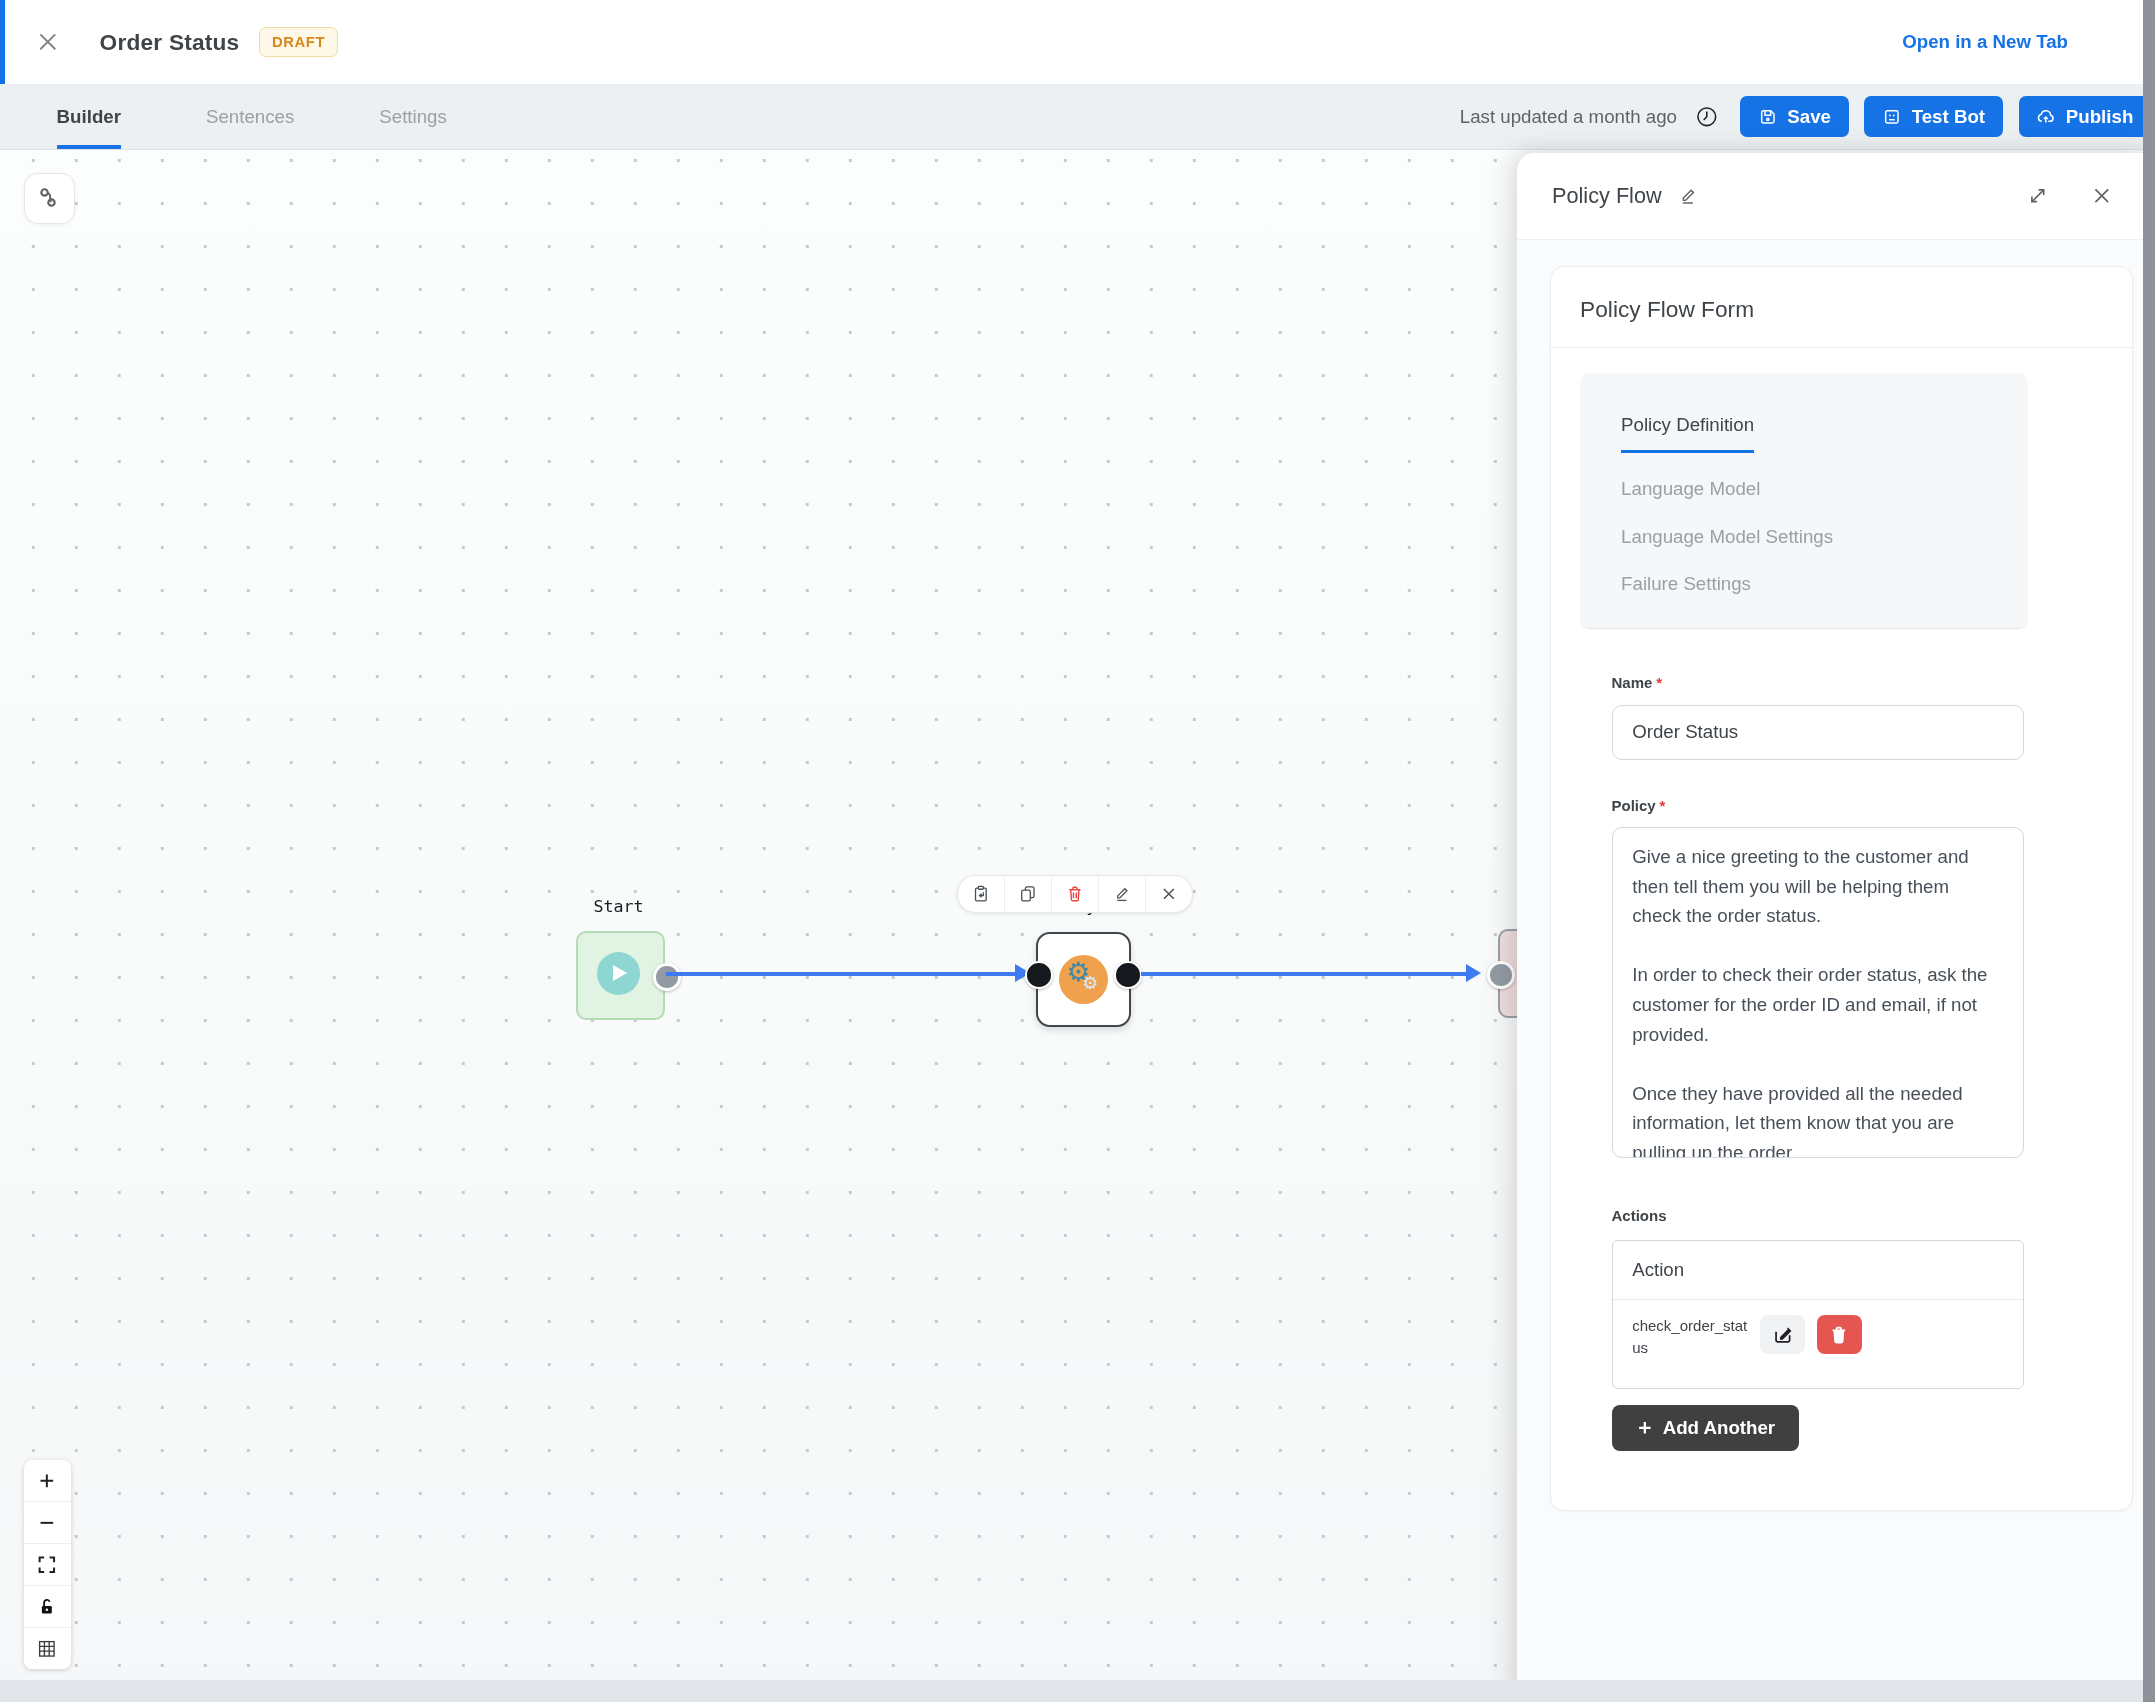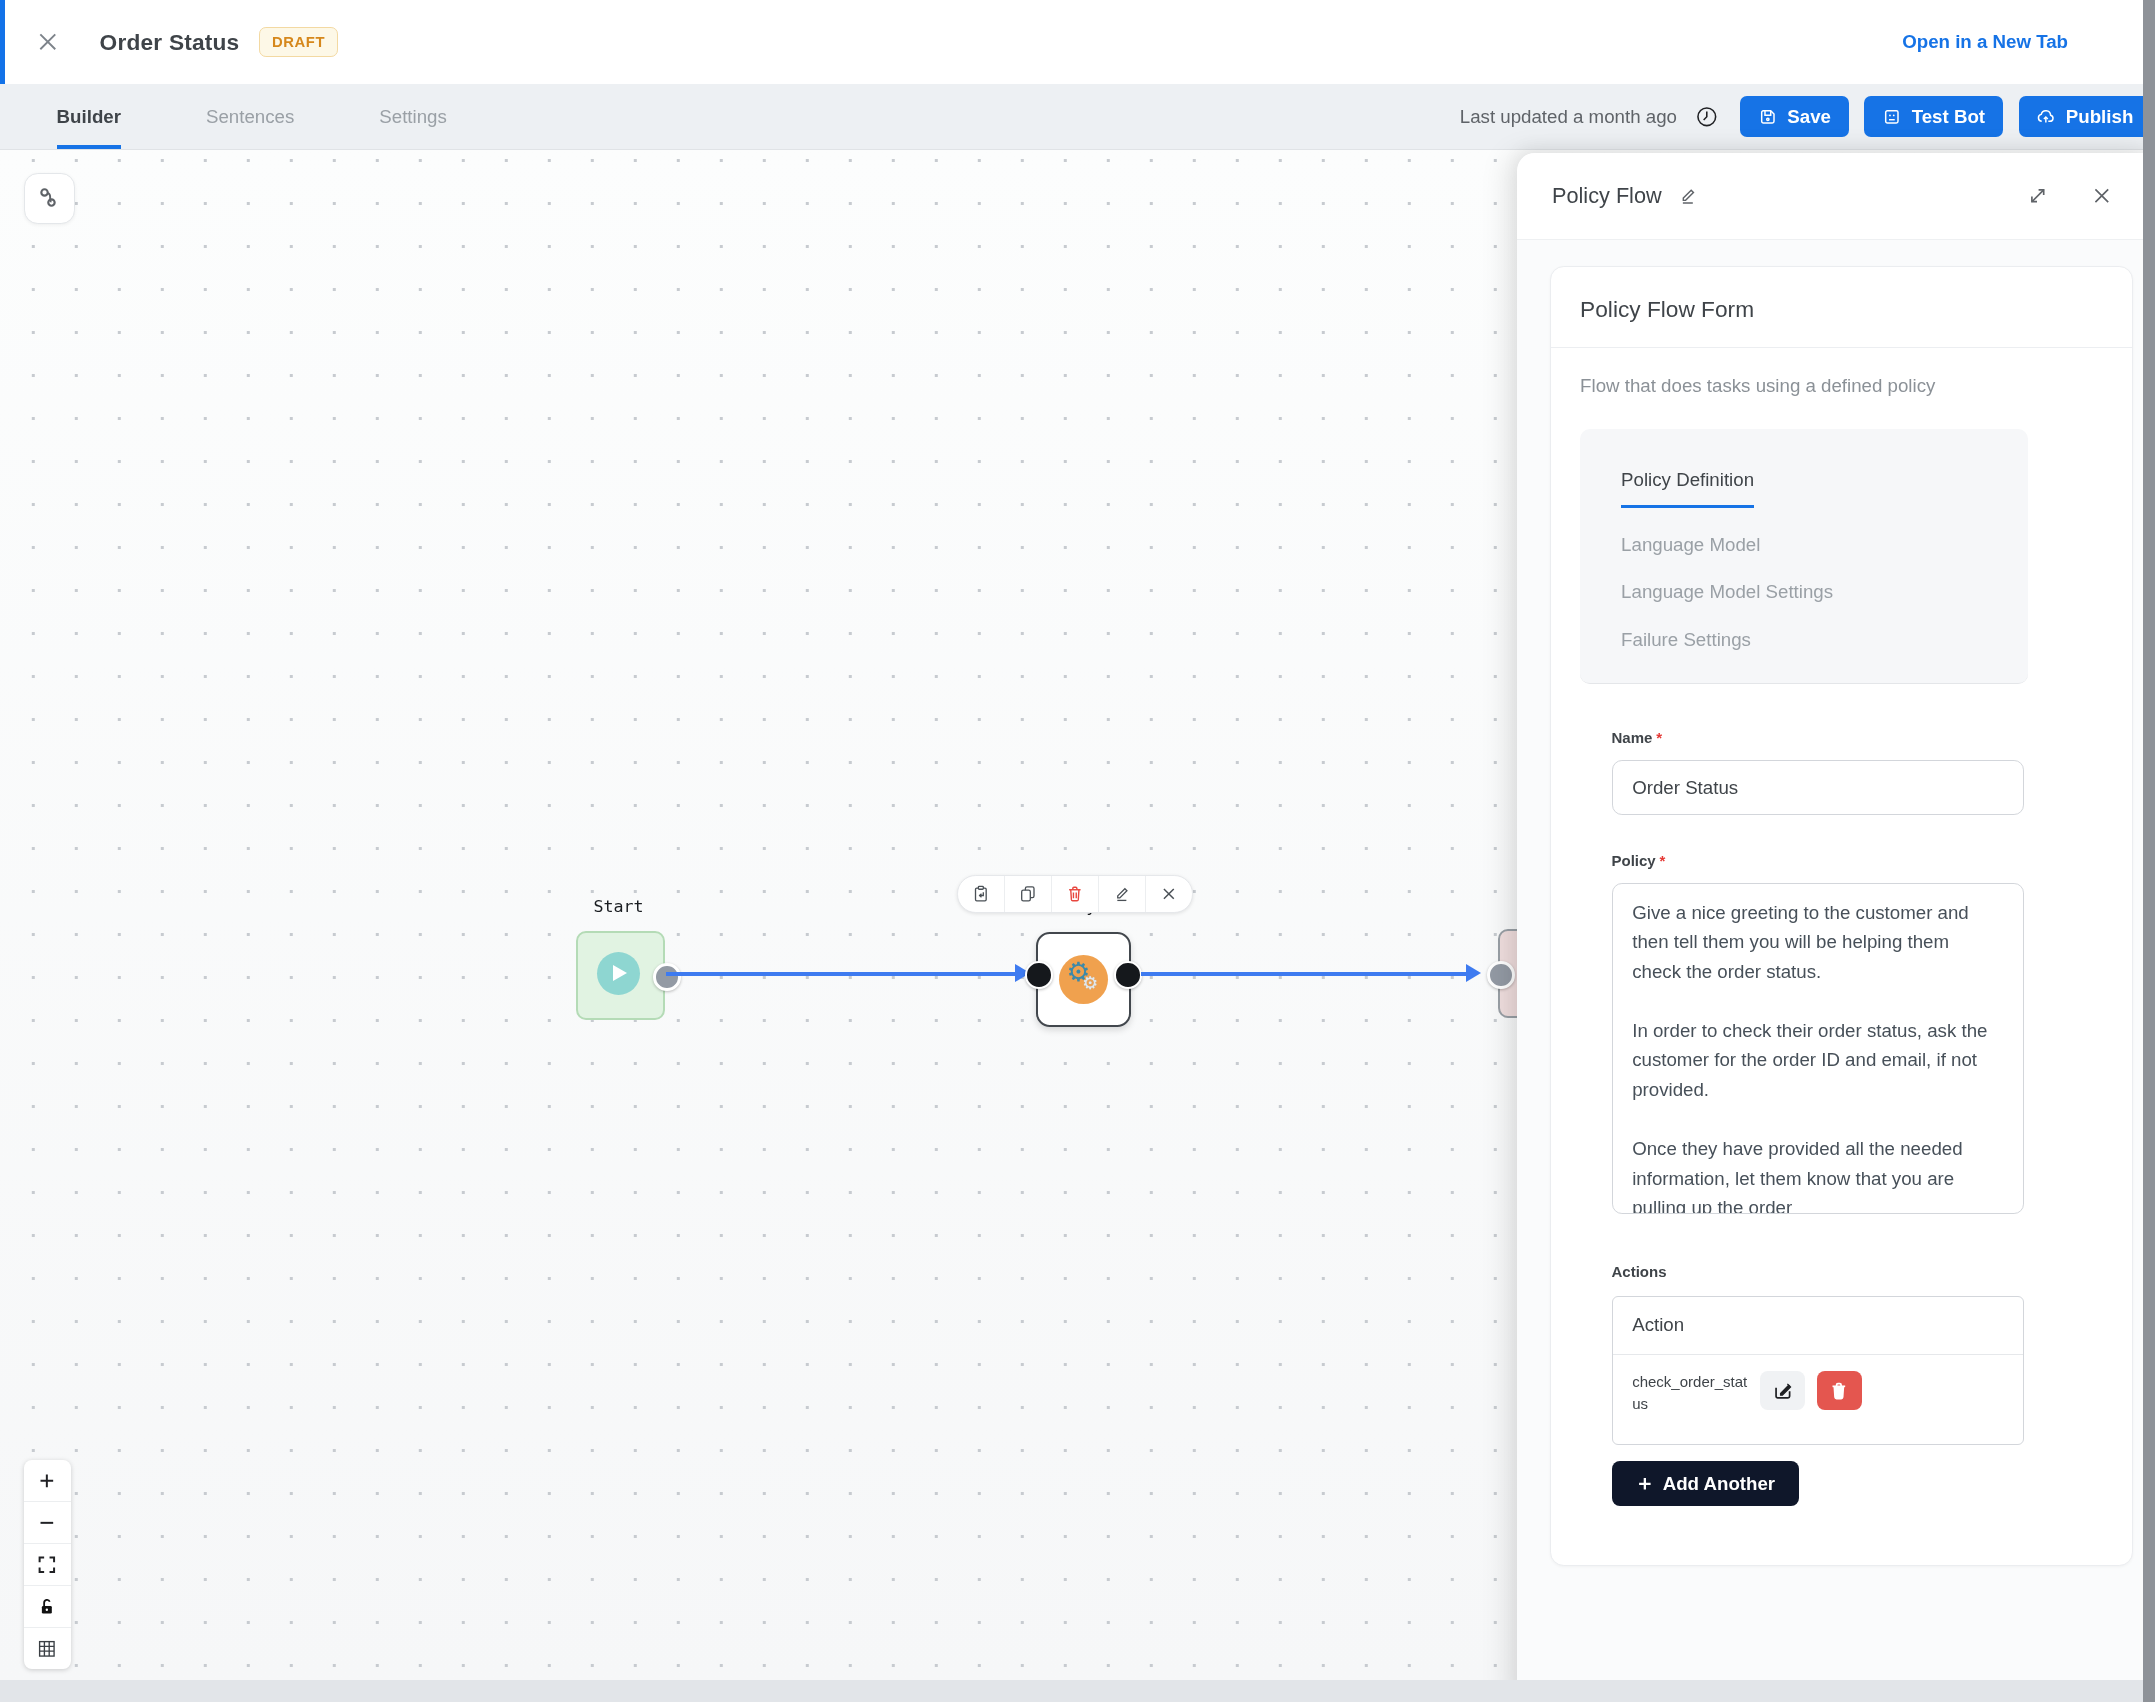--- a/index.html
+++ b/index.html
@@ -111,21 +111,21 @@
   .mt38{margin-top:37px;} .mt40{margin-top:49px;}
   .actions-card{margin-top:15.8px;border:1.5px solid #d3d6db;border-radius:6px;background:#fff;}
   .actions-head{padding:17.7px 19.7px;font-size:18.7px;color:#3f4449;}
   .actions-row{display:flex;align-items:flex-start;gap:11.8px;padding:15.8px 19.7px 29.6px;
     border-top:1px solid #e6e8eb;}
   .action-name{width:116px;font-size:15px;line-height:1.45;color:#3f4449;overflow-wrap:anywhere;}
   .icon-btn{width:45px;height:39px;border:none;border-radius:7.9px;display:flex;align-items:center;
     justify-content:center;cursor:pointer;}
   .edit-btn{background:#f0f2f4;}
   .del-btn{background:#e4564f;}
-  .add-btn{margin-top:15.8px;display:inline-flex;align-items:center;gap:7.9px;background:#0f172a;color:#fff;
+  .add-btn{margin-top:15.8px;display:inline-flex;align-items:center;gap:7.9px;background:#404040;color:#fff;
     border:none;border-radius:7.9px;padding:11.8px 23.6px;font-size:18.7px;font-weight:600;cursor:pointer;}
 
   
   .bottom-strip{position:absolute;left:0;bottom:0;width:2155px;height:21.7px;background:#e2e5e9;z-index:40;}
   .scrollbar{position:absolute;right:0;top:0;width:11.8px;height:1702px;background:#8e9298;z-index:50;}
 </style>
 </head>
 <body>
 
 <div class="app">
@@ -319,21 +319,20 @@
           <svg width="23.6" height="23.6" viewBox="0 0 24 24" fill="none" stroke="#5f6368" stroke-width="1.7">
               <path d="M5.5 5.5l13 13M18.5 5.5l-13 13"></path>
             </svg>
         </span>
       </span>
     </div>
 
     <div class="form-card">
       <div class="form-card-title">Policy Flow Form</div>
       <div class="card-div"></div>
-      <div class="form-desc">Flow that does tasks using a defined policy</div>
 
       <div class="sections">
         <div class="sec-item active"><span class="sec-label">Policy Definition</span></div>
         <div class="sec-item">Language Model</div>
         <div class="sec-item">Language Model Settings</div>
         <div class="sec-item">Failure Settings</div>
       </div>
 
       <div class="fields">
         <div class="f-label">

